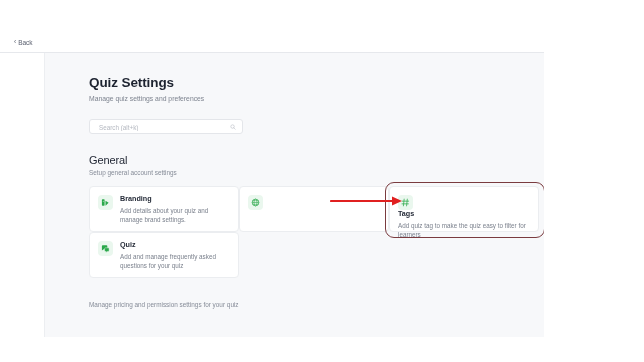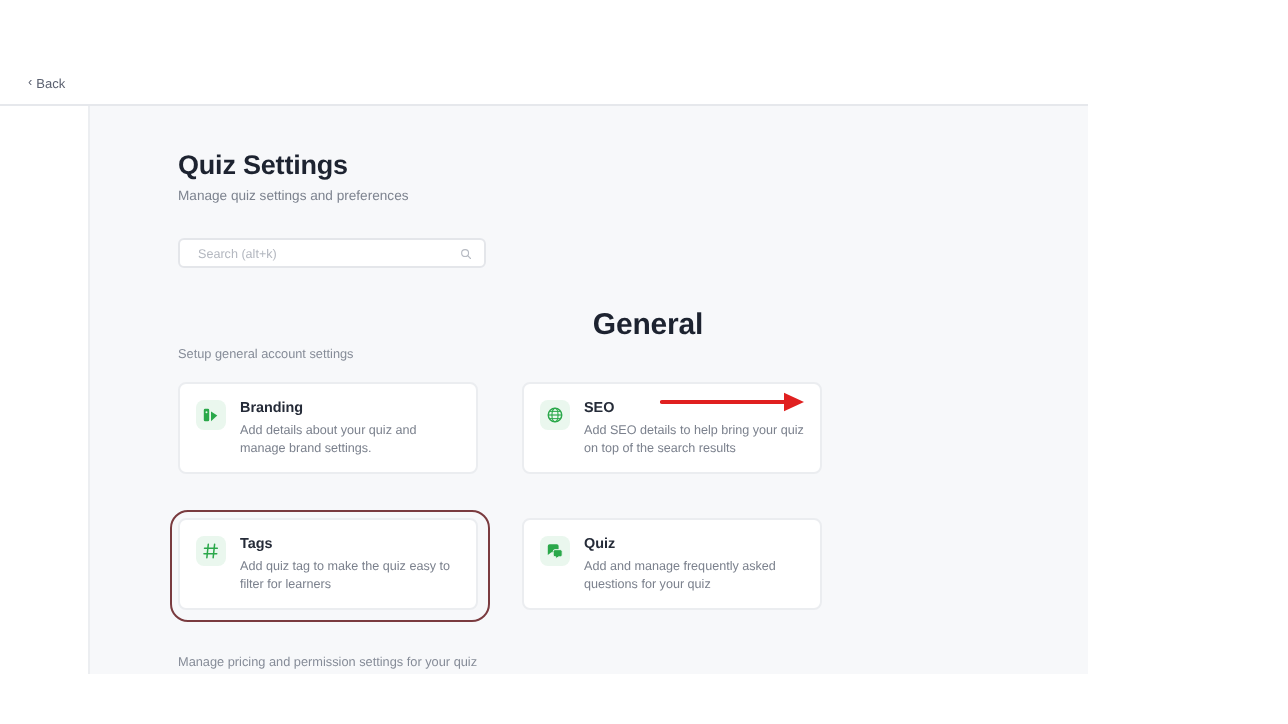--- a/index.html
+++ b/index.html
@@ -41,35 +41,35 @@
   
   .search-wrap{position:relative;margin-top:17px;width:154px;height:15px;
      background:#ffffff;border:1px solid #e4e6ea;border-radius:3px;box-sizing:border-box;}
   .search-wrap input{position:absolute;left:7px;top:0;width:120px;height:13px;border:0;outline:0;
      background:transparent;font-family:inherit;font-size:6.3px;color:#3a3f4b;}
   .search-wrap input::placeholder{color:#b4b8c0;}
   .search-ico{position:absolute;right:6px;top:3.5px;width:6px;height:6px;}
 
   
   .section{margin-top:20px;}
-  .section h2{margin:0;font-size:15px;font-weight:bold;color:#1d2330;letter-spacing:-0.1px;text-align:center;}
+  .section h2{margin:0;font-size:11px;font-weight:normal;color:#1d2330;letter-spacing:-0.1px;}
   .section .sec-sub{margin:0;padding-top:3px;font-size:6.4px;color:#868c98;}
 
-  .grid{display:flex;flex-wrap:wrap;gap:22px;margin-top:10px;width:471px;}
+  .grid{display:flex;flex-wrap:wrap;gap:0;margin-top:10px;width:471px;}
   .card{position:relative;width:150px;height:46px;background:#ffffff;border:1px solid #ebedf0;
         border-radius:4px;box-sizing:border-box;display:flex;padding:8px 8px 0 8px;cursor:pointer;}
   .card .ico-box{flex:0 0 auto;width:15px;height:15px;border-radius:4px;background:#eaf7ee;
         display:flex;align-items:center;justify-content:center;margin-right:7px;}
   .card .txt{flex:1 1 auto;min-width:0;padding-top:0px;}
   .card .c-title{font-size:7.2px;font-weight:bold;color:#252b38;line-height:1.1;}
   .card .c-desc{margin-top:4px;font-size:6.3px;color:#7b818d;line-height:1.42;}
   .card.noicon .ico-box{background:transparent;}
 
   
-  .card.highlight{outline:none;}
+  .card.highlight{outline:none;flex-direction:column;}
   #tags-highlight{position:absolute;left:-5px;top:-5px;width:160px;height:56px;
       border:1.4px solid #7a3b3f;border-radius:9px;box-sizing:border-box;pointer-events:none;z-index:12;}
 
   
   #arrow-annotation{position:absolute;left:285px;top:142px;width:75px;height:12px;z-index:20;pointer-events:none;}
 
   
   #canvas::after{content:"";position:absolute;left:0;bottom:0;width:599px;height:0px;}
 </style>
 </head>
@@ -127,24 +127,20 @@
             <div class="card">
               <div class="ico-box">
                 <svg width="9" height="9" viewBox="0 0 20 20">
                   <circle cx="10" cy="10" r="7.5" fill="none" stroke="#2aa84a" stroke-width="1.6"></circle>
                   <ellipse cx="10" cy="10" rx="3.4" ry="7.5" fill="none" stroke="#2aa84a" stroke-width="1.3"></ellipse>
                   <line x1="2.5" y1="10" x2="17.5" y2="10" stroke="#2aa84a" stroke-width="1.3"></line>
                   <line x1="4" y1="6" x2="16" y2="6" stroke="#2aa84a" stroke-width="1.1"></line>
                   <line x1="4" y1="14" x2="16" y2="14" stroke="#2aa84a" stroke-width="1.1"></line>
                 </svg>
               </div>
-              <div class="txt">
-                <div class="c-title">SEO</div>
-                <div class="c-desc">Add SEO details to help bring your quiz on top of the search results</div>
-              </div>
             </div>
 
             <div class="card highlight">
               <div id="tags-highlight"></div>
               <div class="ico-box">
                 <svg width="9" height="9" viewBox="0 0 20 20">
                   <line x1="7" y1="2.5" x2="5.4" y2="17.5" stroke="#2aa84a" stroke-width="1.7" stroke-linecap="round"></line>
                   <line x1="14" y1="2.5" x2="12.4" y2="17.5" stroke="#2aa84a" stroke-width="1.7" stroke-linecap="round"></line>
                   <line x1="2.8" y1="7" x2="17" y2="7" stroke="#2aa84a" stroke-width="1.7" stroke-linecap="round"></line>
                   <line x1="2.2" y1="13" x2="16.4" y2="13" stroke="#2aa84a" stroke-width="1.7" stroke-linecap="round"></line>

